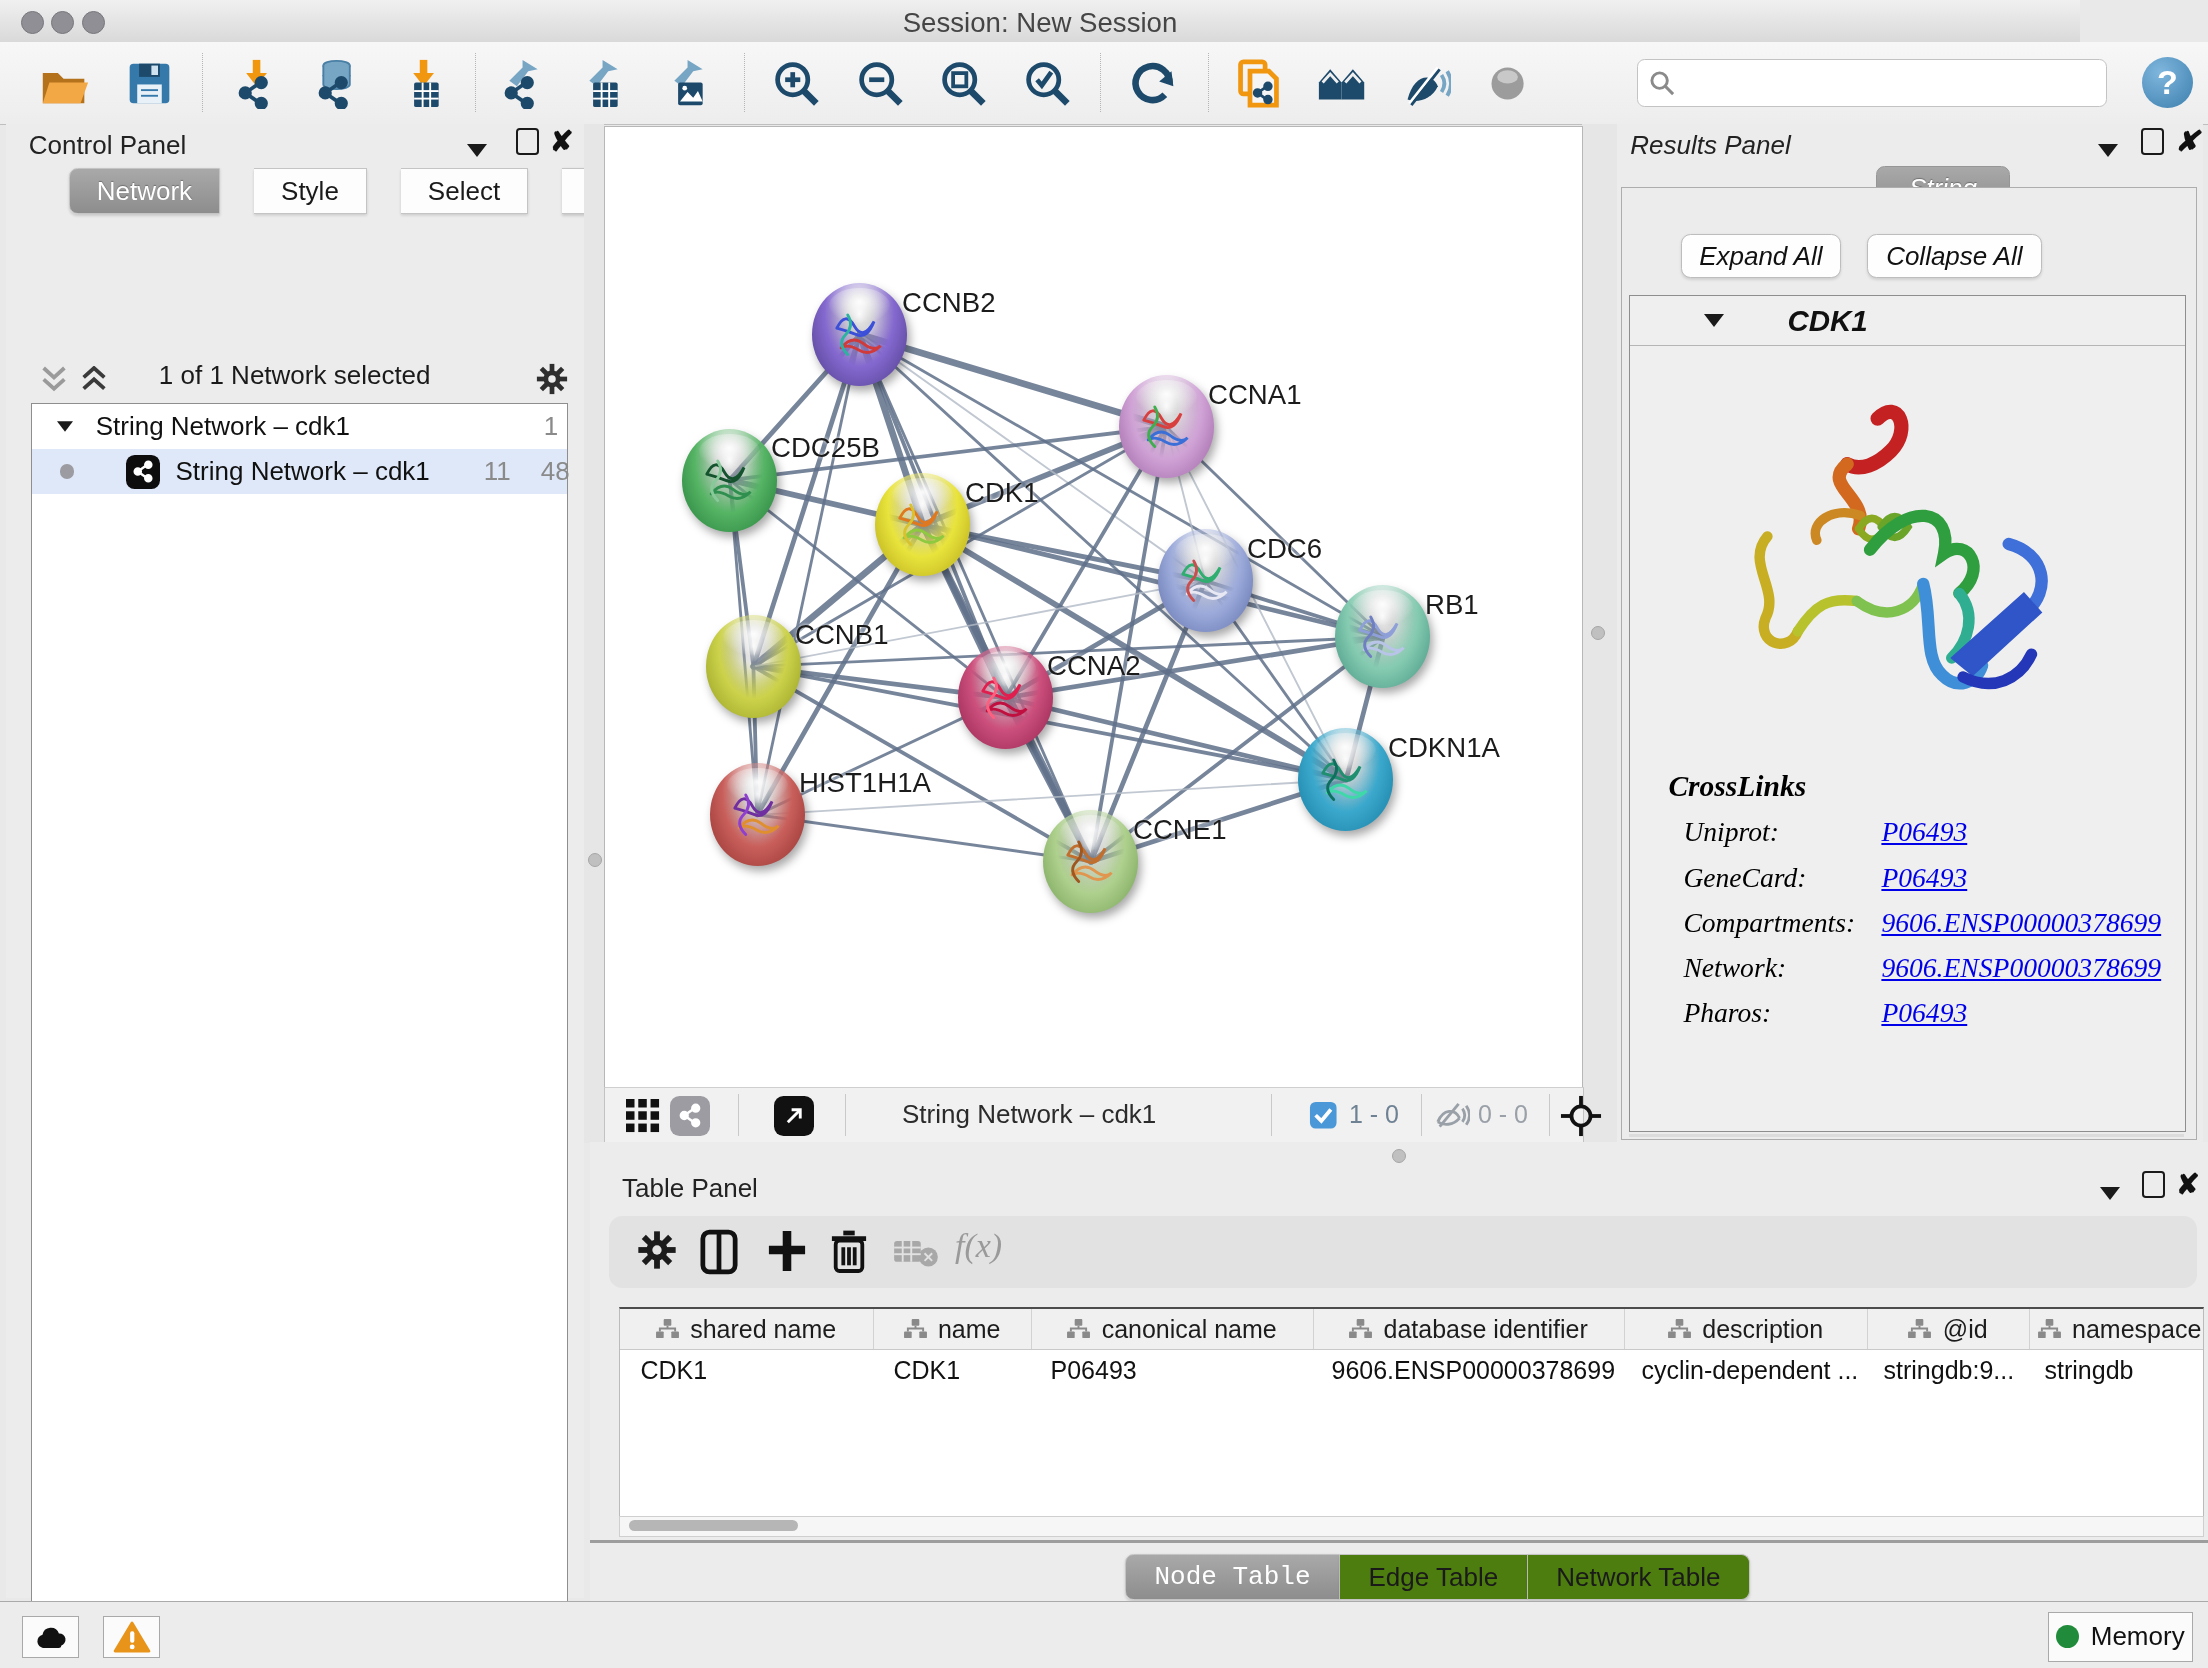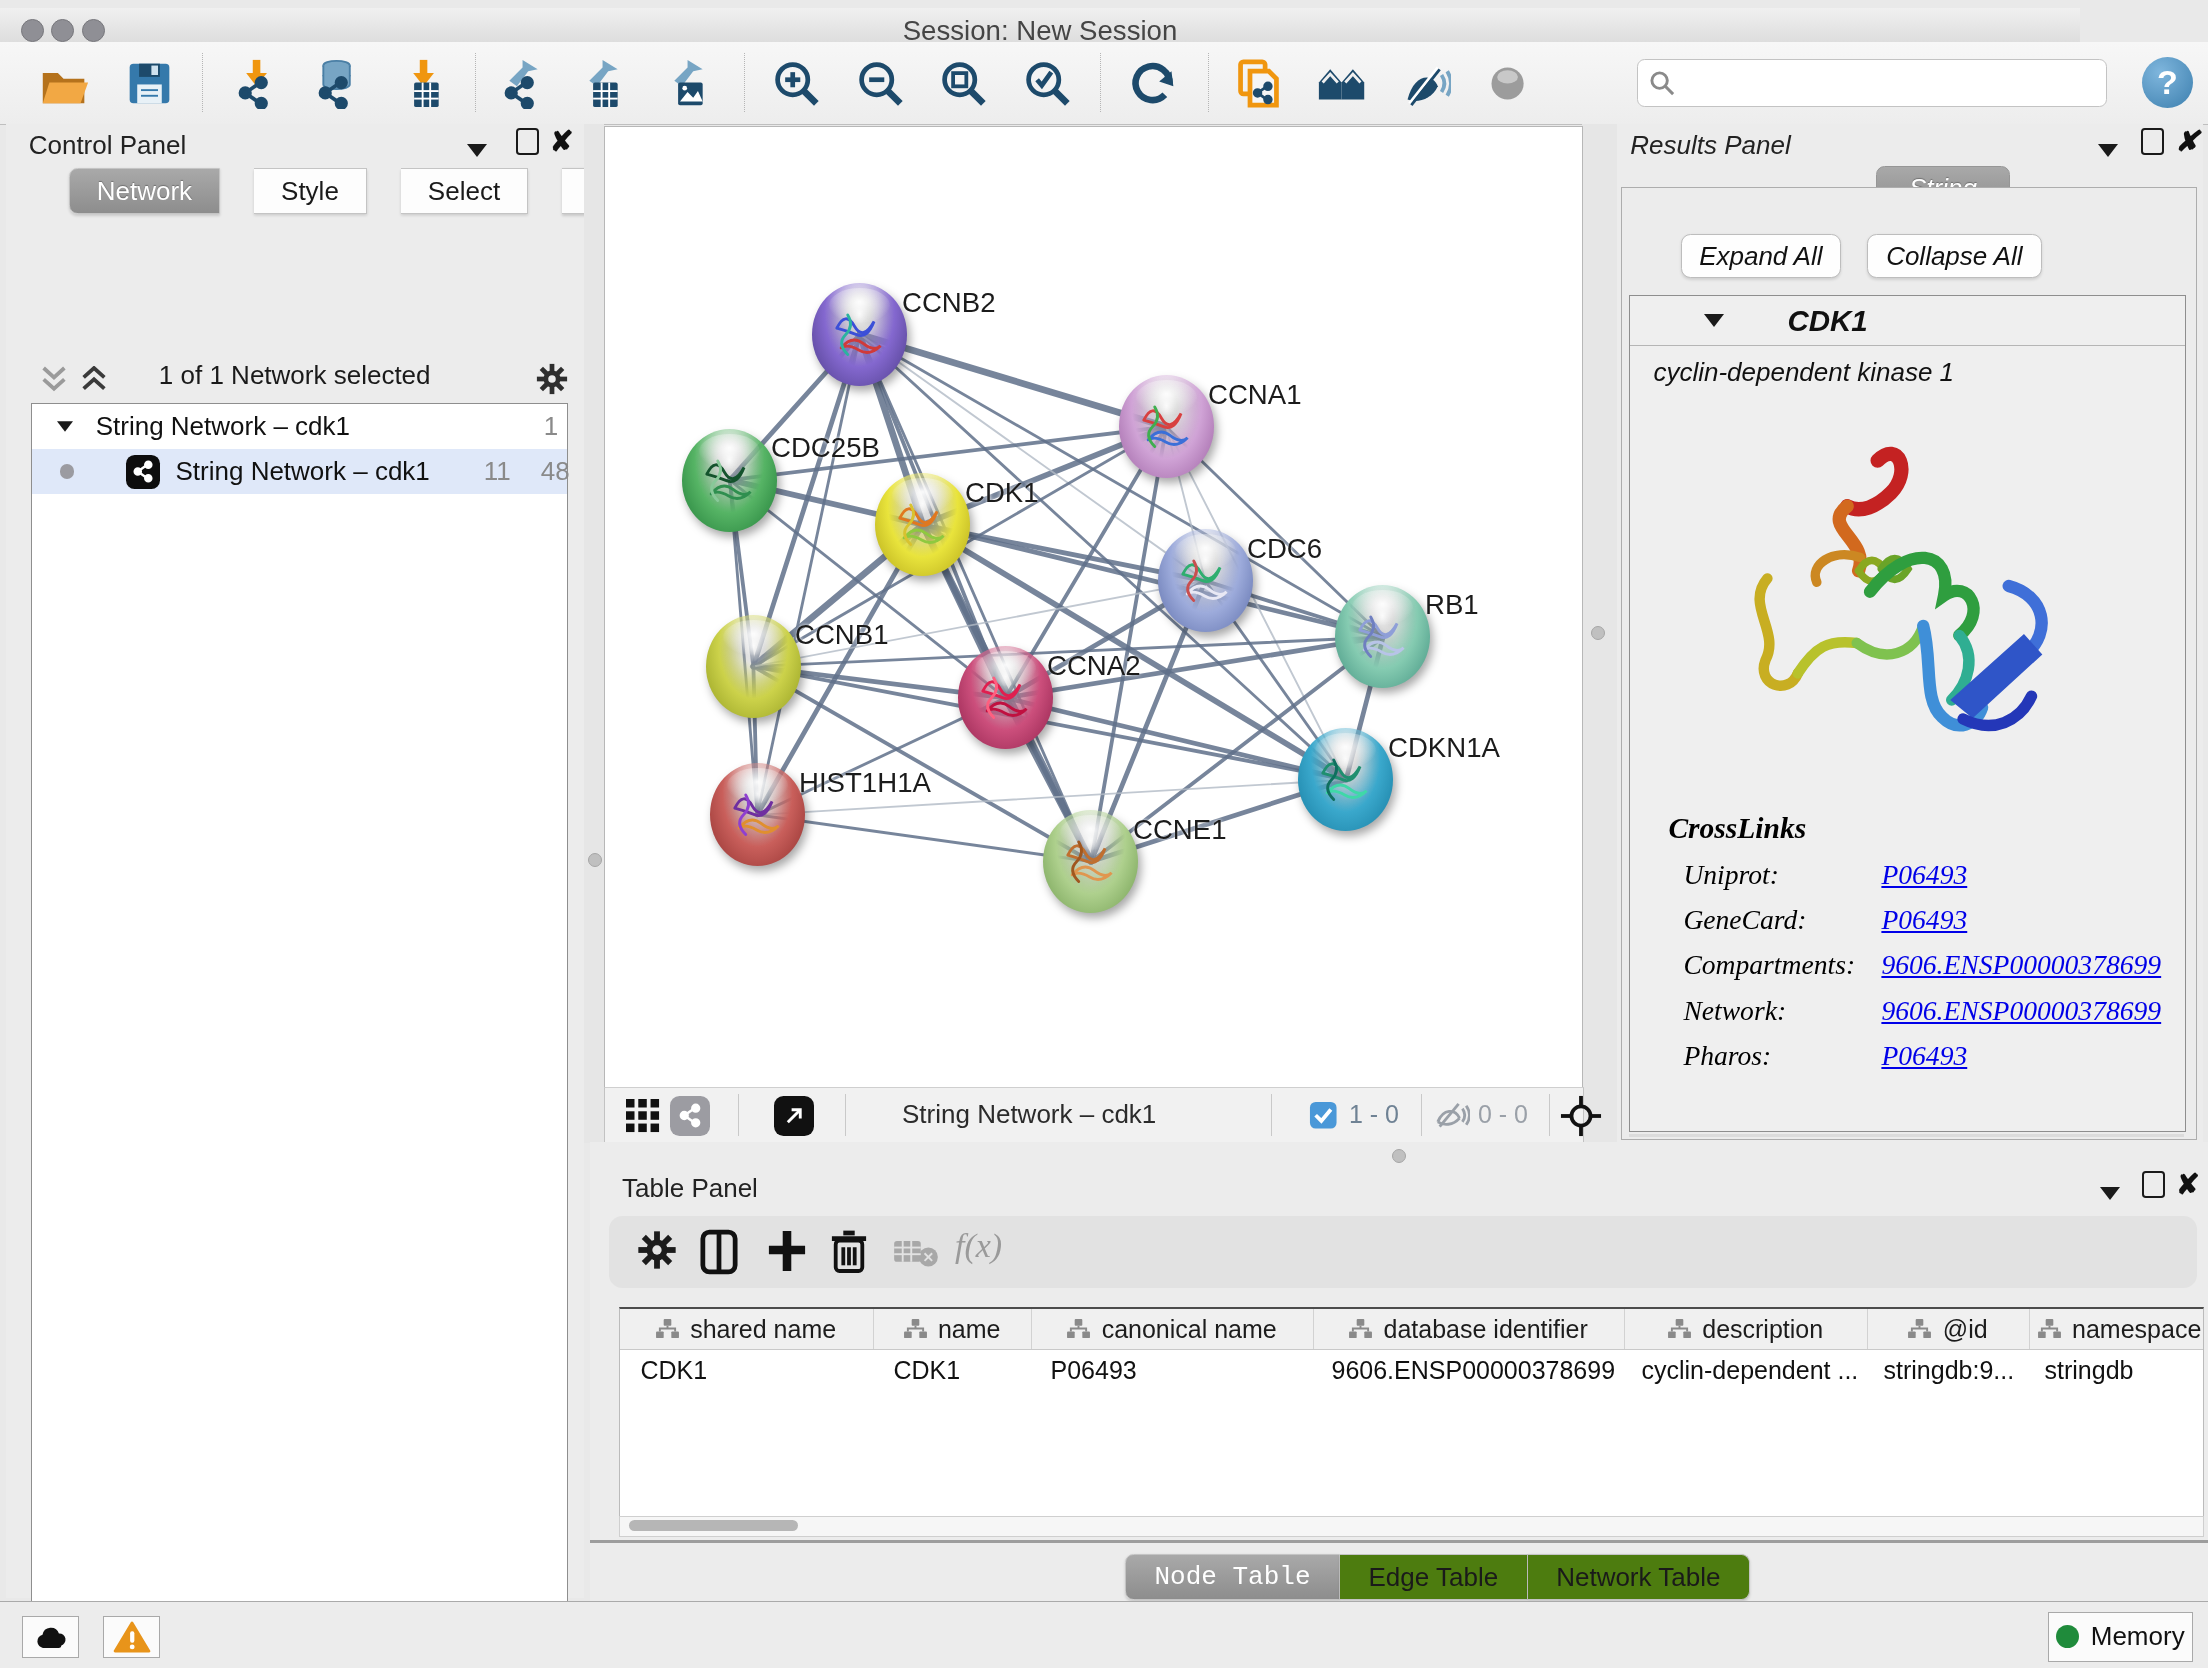--- a/index.html
+++ b/index.html
@@ -1,21 +1,21 @@
 <!DOCTYPE html>
 <html style="font-size:15px"><head>
 <meta charset="utf-8">
 <style>
   html,body{margin:0;padding:0;}
   body{width:2208px;height:1668px;background:#e9e9e9;font-family:"Liberation Sans",sans-serif;overflow:hidden;position:relative;-webkit-font-smoothing:antialiased;}
   #app{position:absolute;inset:0;}
   .abs{position:absolute;}
 
   
-  .titlebar{position:absolute;left:0;top:8px;width:2080px;height:42px;background:linear-gradient(#f0f0f0,#d9d9d9);border-bottom:1px solid #a8a8a8;}
+  .titlebar{position:absolute;left:0;top:0;width:2080px;height:42px;background:linear-gradient(#f0f0f0,#d9d9d9);border-bottom:1px solid #a8a8a8;}
   .traffic{position:absolute;top:10.5px;width:21px;height:21px;border-radius:50%;background:#8f8f95;border:1px solid #77777c;}
   .win-title{position:absolute;top:6.7px;left:0;width:100%;text-align:center;font-size:27.6px;color:#454545;}
 
   
   .toolbar{position:absolute;left:0;top:42px;width:2208px;height:82px;background:linear-gradient(#f7f7f7,#ededed);border-bottom:1px solid #bfbfbf;}
   .tbicon{position:absolute;top:15px;width:53px;height:53px;display:flex;align-items:center;justify-content:center;cursor:pointer;}
   .tbsep{position:absolute;top:11.4px;height:59px;border-left:1.9px dotted #b5b5b5;}
   .searchbox{position:absolute;left:1637px;top:17px;width:468px;height:46px;background:#fff;border:1.9px solid #c3c3c3;border-radius:7.6px;display:flex;align-items:center;}
   .searchbox svg{margin-left:11.4px;}
   .searchbox input{border:none;outline:none;flex:1;font-size:25px;margin-left:9.5px;background:transparent;font-family:"Liberation Sans",sans-serif;}
@@ -626,21 +626,20 @@
     <div class="panel-ctrl" style="left:558px;top:1px"><span class="close-x">✘</span></div>
     <div class="res-tab">String</div>
     <div class="res-outer">
       <div class="btn" style="left:59px;top:46px;width:158px">Expand All</div>
       <div class="btn" style="left:245px;top:46px;width:173px">Collapse All</div>
       <div class="res-inner">
         <div class="res-head">
           <span class="tri-down" style="margin-left:74px"></span>
           <span class="res-gene" style="margin-left:63px">CDK1</span>
         </div>
-        <div class="res-desc">cyclin-dependent kinase 1</div>
         <svg width="380" height="380" viewBox="0 0 400 400" style="display:block;margin:27px auto 0">
           <g fill="none" stroke-linecap="round">
             <path d="M168 48 C190 26,204 60,182 82 C168 96,150 104,136 96" stroke="#c42222" stroke-width="15"></path>
             <path d="M136 96 C108 118,160 132,148 164" stroke="#d2691e" stroke-width="14"></path>
             <path d="M150 150 C120 140,96 158,104 176" stroke="#cc8822" stroke-width="10"></path>
             <path d="M52 172 C28 200,66 228,50 258 C40 284,74 296,84 272" stroke="#c8ae22" stroke-width="11"></path>
             <path d="M84 272 C102 244,116 236,146 240" stroke="#b8c22c" stroke-width="11"></path>
             <path d="M148 164 q14 -22 28 0 q-14 22 -28 0" stroke="#8aa820" stroke-width="8"></path>
             <path d="M172 162 q14 -22 28 0 q-14 22 -28 0" stroke="#6aa428" stroke-width="8"></path>
             <path d="M160 186 C200 134,248 142,238 190 C264 172,284 208,254 232" stroke="#2f9e3f" stroke-width="13"></path>

